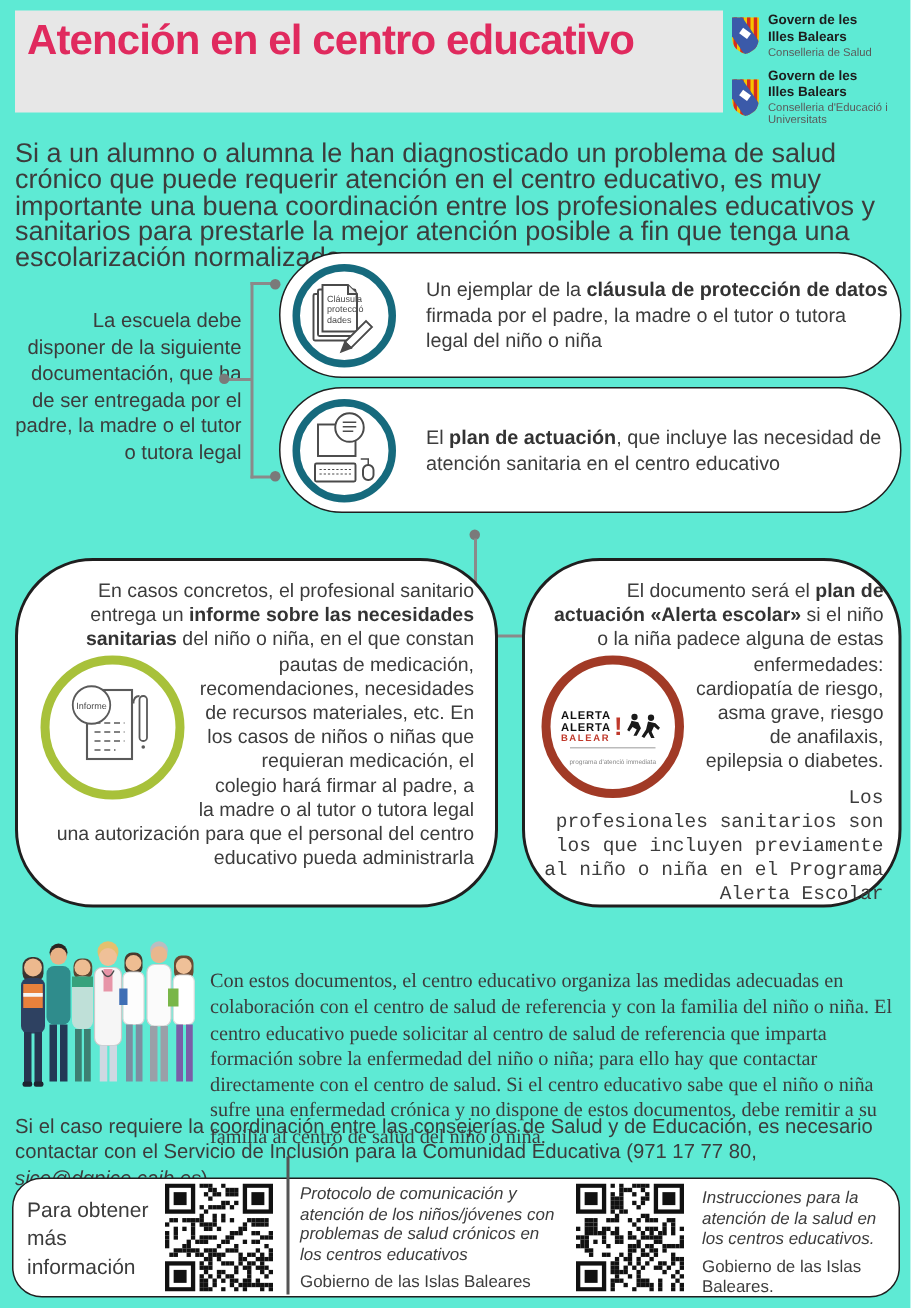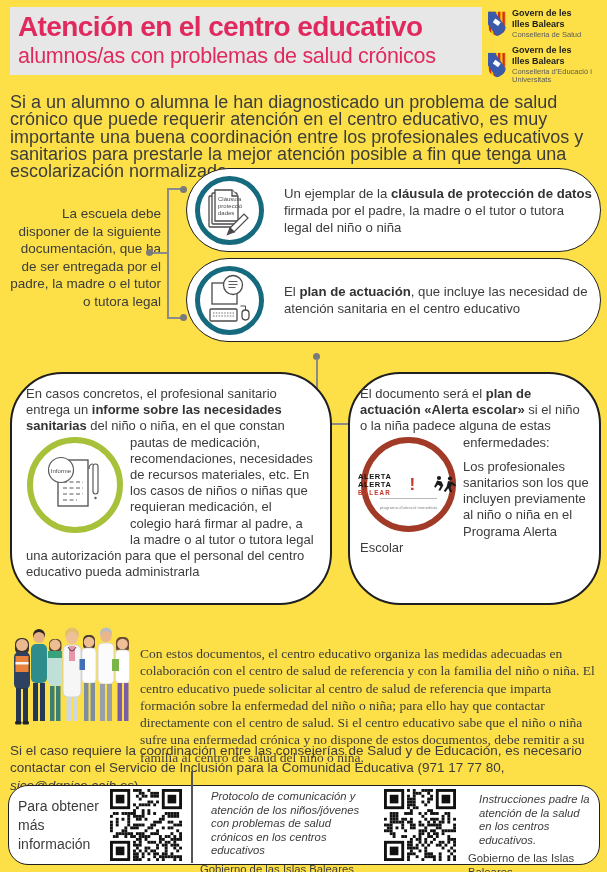--- a/index.html
+++ b/index.html
@@ -1,18 +1,18 @@
 <!DOCTYPE html>
 <html><head>
 <meta charset="utf-8">
 <style>
   * { margin:0; padding:0; box-sizing:border-box; }
   html,body { background:#fff; }
   body { font-family:"Liberation Sans", sans-serif; color:#3c3c3c; }
-  .page { position:relative; width:607px; height:872px; background:#fde047; overflow:hidden; }
+  .page { position:relative; width:607px; height:872px; background:#5eead4; overflow:hidden; }
 
   
   .header-bg { position:absolute; left:10px; top:7px; width:472px; height:68px; background:#e7e7e7; }
   .title { position:absolute; left:18px; top:11px; font-size:28px; font-weight:bold; letter-spacing:-0.6px; color:#e02a5e; }
   .subtitle { position:absolute; left:18px; top:44px; font-size:21.5px; letter-spacing:-0.3px; color:#e02a5e; }
   .logos { position:absolute; left:487px; top:8px; width:115px; display:flex; flex-direction:column; gap:6px; }
   .logo-row { display:flex; gap:5px; }
   .shield { width:20px; flex:0 0 20px; }
   .logo-text { display:flex; flex-direction:column; }
   .logo-text b { font-size:9px; line-height:10.5px; color:#1d1d1d; }
@@ -25,31 +25,31 @@
   
   .cline { position:absolute; background:#8a8a8a; }
   .cdot { position:absolute; width:7px; height:7px; border-radius:50%; background:#7a7a7a; }
 
   
   .capsule { position:absolute; left:186px; width:415px; height:84px; background:#fff; border:1.6px solid #1f1f1f; border-radius:42px; }
   .ring { position:absolute; left:8px; top:7px; width:69px; height:69px; border-radius:50%; border:5.5px solid #166a7d; background:#fff; display:flex; align-items:center; justify-content:center; }
   .ctext { position:absolute; left:97px; top:50%; transform:translateY(-50%); width:308px; font-size:13.2px; line-height:17px; }
 
   
-  .bigbox { position:absolute; top:372px; background:#fff; border:2px solid #1f1f1f; border-radius:52px; padding:12px 14px; font-size:13px; line-height:16.2px; text-align:left; }
+  .bigbox { position:absolute; top:372px; background:#fff; border:2px solid #1f1f1f; border-radius:52px; padding:12px 14px; font-size:13px; line-height:16.2px; text-align:right; }
   #leftbox { left:10px; width:322px; height:233px; }
   #rightbox { left:348px; width:253px; height:233px; padding:12px 10px; }
   .float-ring { float:left; border-radius:50%; background:#fff; display:flex; align-items:center; justify-content:center; margin:2px 7px 2px 1px; }
   .lime-ring { width:96px; height:96px; border:6px solid #a8c13a; }
   .brick-ring { width:95px; height:95px; border:6px solid #a13a26; flex-direction:column; }
-  #rightbox p + p { margin-top:8px; }
+  #rightbox p + p { margin-top:8px;font-family:Liberation Mono, monospace; }
 
   
   .alerta { display:flex; flex-direction:column; align-items:center; }
-  .al-row { display:flex; align-items:center; gap:18px;margin-top:20px; }
+  .al-row { display:flex; align-items:center; gap:2px;margin-top:20px; }
   .al-names { display:flex; flex-direction:column; align-items:flex-start; }
   .al-black { font-size:7.5px; line-height:8px; letter-spacing:0.6px; color:#111; }
   .al-red { font-size:6.3px; line-height:7px; letter-spacing:1.1px; color:#c0392b; font-weight:bold; }
   .al-bang { font-size:17px; line-height:15px; color:#c0392b; font-weight:bold; }
   .al-tag { font-size:4.3px; color:#888; margin-top:2px; border-top:0.5px solid #bbb; padding-top:1px; }
 
   
   .people { position:absolute; left:6px; top:616px; width:130px; height:114px; }
   .docs-para { position:absolute; left:140px; top:645px; width:464px; font-size:13.5px; line-height:17.3px;font-family:Liberation Serif, serif; }
   .coord-para { position:absolute; left:10px; top:742px; width:595px; font-size:13.5px; line-height:17.3px; }
@@ -58,33 +58,32 @@
   
   .footer-box { position:absolute; left:8px; top:785px; width:592px; height:80px; border:1.6px solid #1f1f1f; border-radius:20px; background:#fff; }
   .footer-label { position:absolute; left:18px; top:797px; width:92px; font-size:14px; line-height:19px; }
   .qr { position:absolute; width:72px; height:72px; }
   #qr1 { left:110px; top:789px; }
   #qr2 { left:384px; top:789px; }
   .footer-divider { position:absolute; left:191px; top:771px; width:1.5px; height:92px; background:#555; }
   .caption { position:absolute; font-size:11.3px; line-height:13.6px; }
   #cap1 { left:200px; top:790px; width:174px; }
   #cap2 { left:468px; top:793px; width:126px; }
-  .caption .it { font-style:italic; display:block;margin-left:11px; }
+  .caption .it { font-style:italic; display:block; }
   .caption .src { display:block; margin-top:5px; }
 
   b { color:#333; }
 </style>
 </head>
 <body>
 
 <div class="page">
 
   <div class="header-bg"></div>
   <h1 class="title">Atención en el centro educativo</h1>
-  <div class="subtitle">alumnos/as con problemas de salud crónicos</div>
 
   <div class="logos">
     <div class="logo-row">
       <svg class="shield" viewBox="0 0 20 26">
         <defs>
             <clipPath id="sh1">
               <path d="M1 1h18v13c0 7-4 10-9 11.5C5 24 1 21 1 14z"></path>
             </clipPath>
           </defs>
         <g clip-path="url(#sh1)">
@@ -219,21 +218,21 @@
           <b class="al-bang">!</b>
           <svg width="26" height="18" viewBox="0 0 26 18" fill="#1a1a1a">
             <circle cx="6" cy="3" r="2.1"></circle>
             <path d="M4 5.5 l4.5 1 1.8 4 -2.8 5 h-2.2 l2.2-4.2 -2.8-1.6 -2.2 3 -1.4-1 2.4-4.7z"></path>
             <circle cx="17" cy="3.5" r="2.1"></circle>
             <path d="M15 6 l5 1.2 3 3 -1.2 1.4 -2.8-2.2 -1.6 3.4 2 4.2 h-2.3 l-1.9-3.8 -2.7 3.8 -1.8-1 3-4.6z"></path>
           </svg>
         </span>
         <span class="al-tag">programa d'atenció immediata</span>
       </span>
-        </span></p>
+        </span><span>cardiopatía de riesgo, asma grave, riesgo de anafilaxis, epilepsia o diabetes.</span></p>
     <p>Los profesionales sanitarios son los que incluyen previamente al niño o niña en el Programa Alerta Escolar</p>
   </div>
 
   <svg class="people" viewBox="0 0 130 114">
 
     <rect x="9" y="22" width="14" height="17" rx="6" fill="#3b3330"></rect>
     <circle cx="16" cy="29" r="6" fill="#ecb98e"></circle>
     <rect x="8" y="36" width="16" height="37" rx="5" fill="#2e4161"></rect>
     <rect x="9.5" y="40" width="13" height="16" fill="#e8813c"></rect>
     <rect x="9.5" y="46" width="13" height="2.5" fill="#f5f5f5"></rect>
@@ -705,17 +704,17 @@
         <rect x="4" y="4" width="20" height="20" fill="#fff"></rect>
         <rect x="8" y="8" width="12" height="12"></rect>
         <rect x="72" y="0" width="28" height="28"></rect>
         <rect x="76" y="4" width="20" height="20" fill="#fff"></rect>
         <rect x="80" y="8" width="12" height="12"></rect>
         <rect x="0" y="72" width="28" height="28"></rect>
         <rect x="4" y="76" width="20" height="20" fill="#fff"></rect>
         <rect x="8" y="80" width="12" height="12"></rect>
       </svg></div>
   <div class="caption" id="cap2">
-    <span class="it">Instrucciones padre la atención de la salud en los centros educativos.</span>
+    <span class="it">Instrucciones para la atención de la salud en los centros educativos.</span>
     <span class="src">Gobierno de las Islas Baleares.</span>
   </div>
 
 </div>
 
 </body></html>

